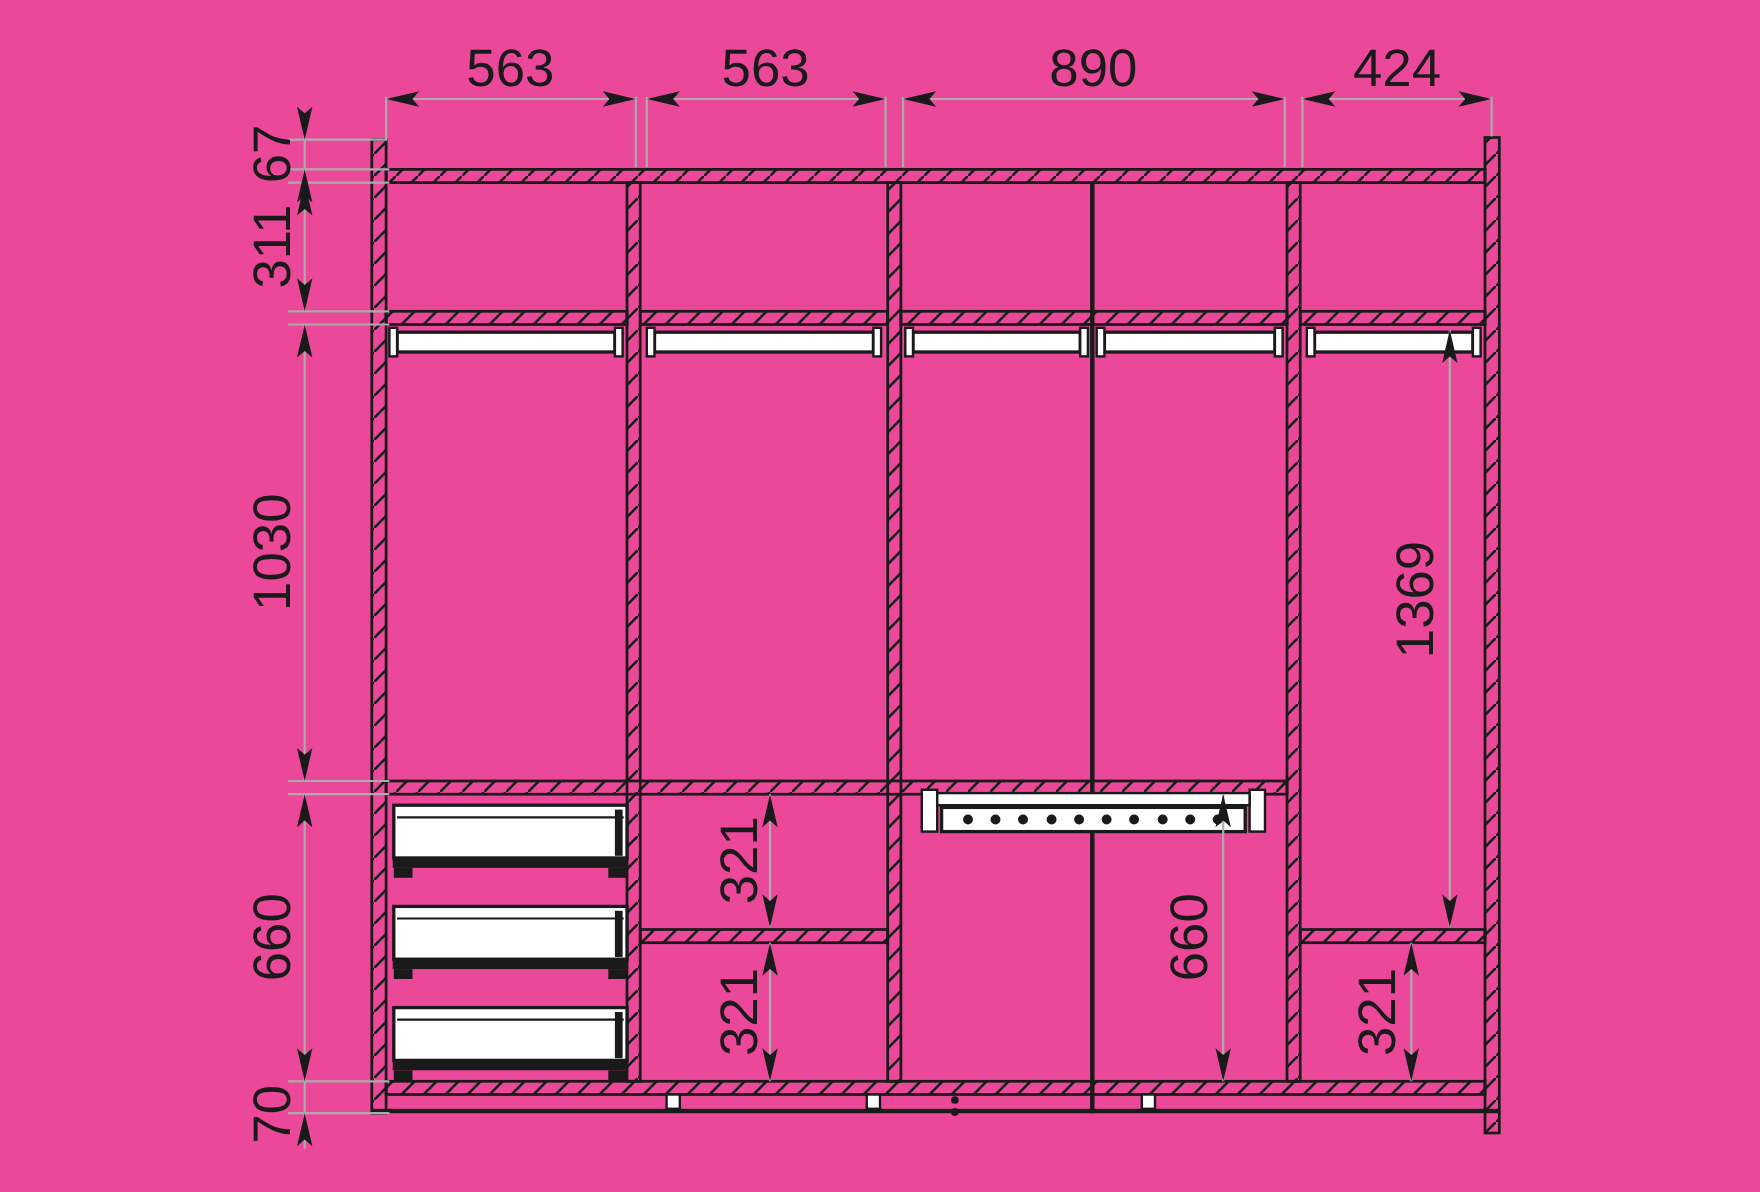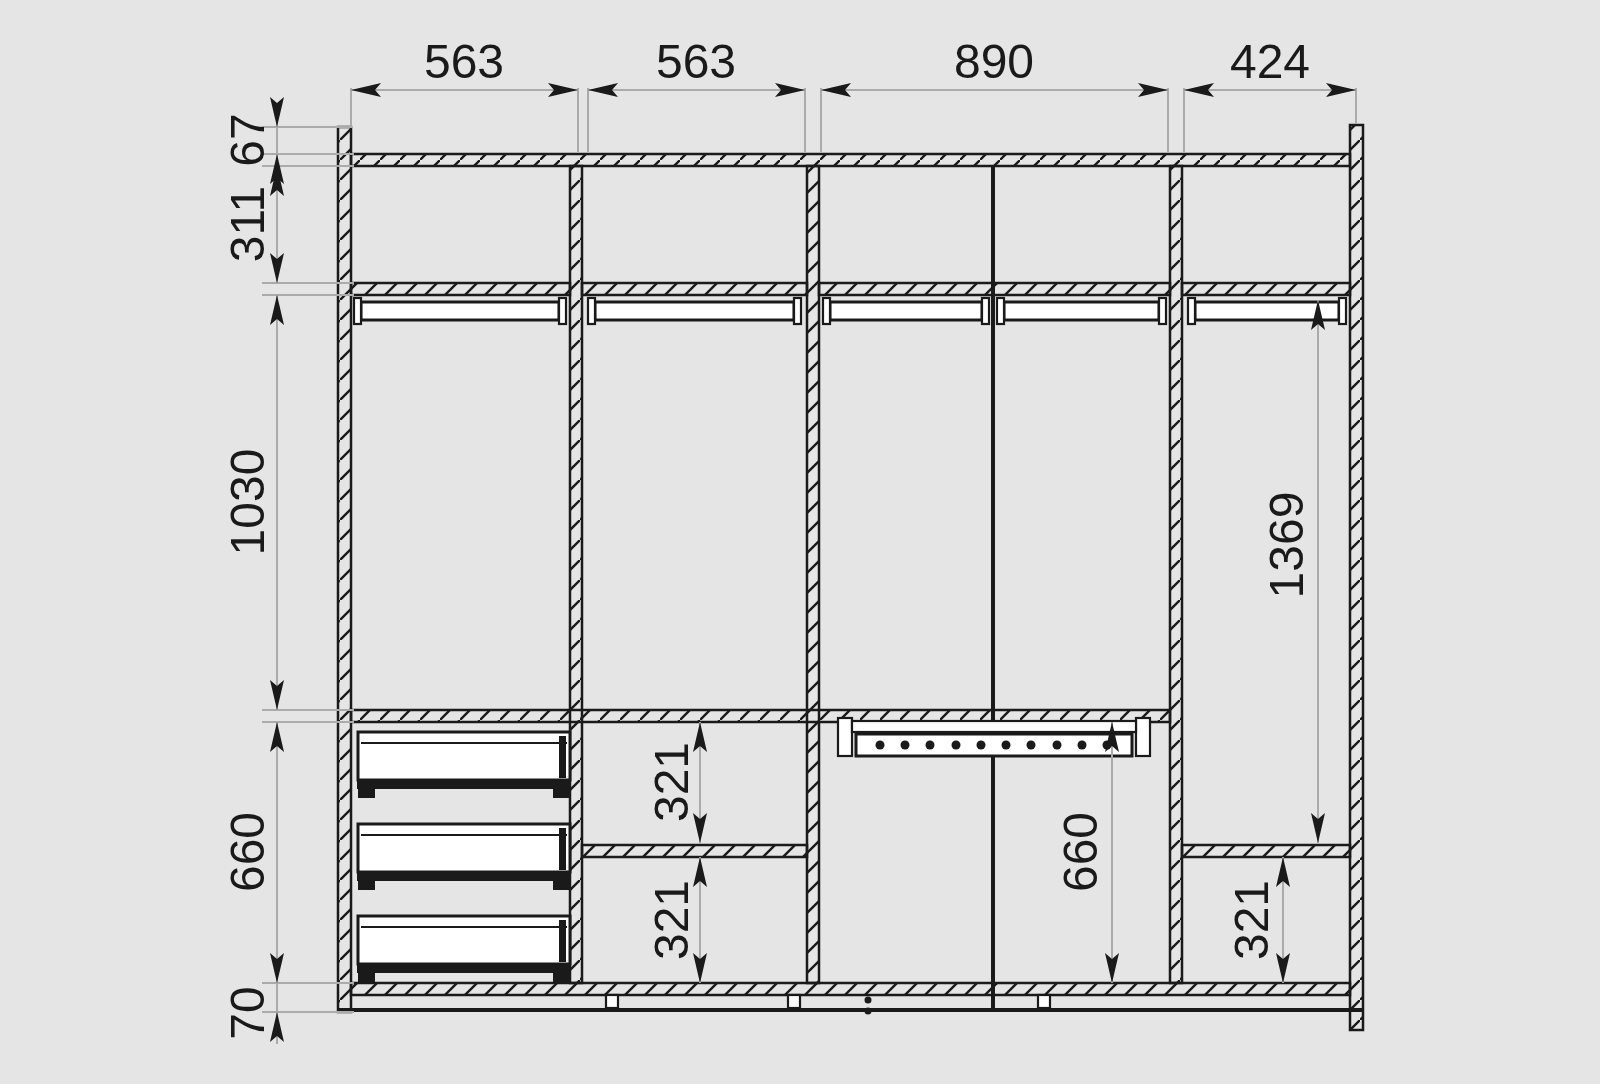--- a/index.html
+++ b/index.html
@@ -1,16 +1,16 @@
 <!DOCTYPE html>
 <html><head>
 <meta charset="utf-8">
 <style>
   html,body{margin:0;padding:0;background:#ffffff;}
-  .stage{width:1600px;height:1084px;position:relative;background:#e5e5e5;overflow:hidden;}
+  .stage{width:1600px;height:1084px;position:relative;background:#ec4899;overflow:hidden;}
   svg{display:block;}
   .hatched{fill:url(#hatch);stroke:#1a1a1a;stroke-width:2.5;}
   .solid{fill:#1a1a1a;stroke:none;}
   .whitebox{fill:#ffffff;stroke:#1a1a1a;stroke-width:3;}
   .whitebox-thin{fill:#ffffff;stroke:#1a1a1a;stroke-width:2.2;}
   .structline{stroke:#1a1a1a;stroke-width:2;fill:none;}
   .dimline{stroke:#ababab;stroke-width:2;fill:none;}
   .arrow{fill:#1a1a1a;stroke:none;}
   .dim-label{font-family:"Liberation Sans","DejaVu Sans",sans-serif;font-size:48px;fill:#1a1a1a;}
   .anchor-mid{text-anchor:middle;}

